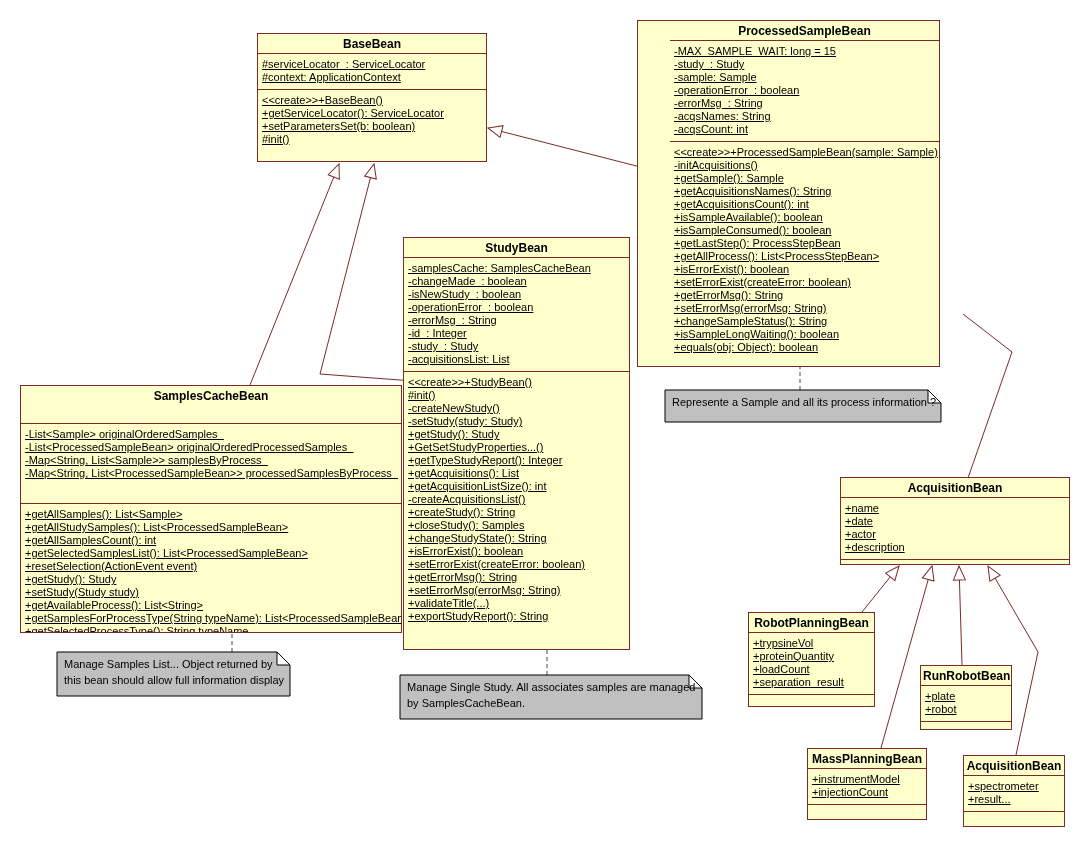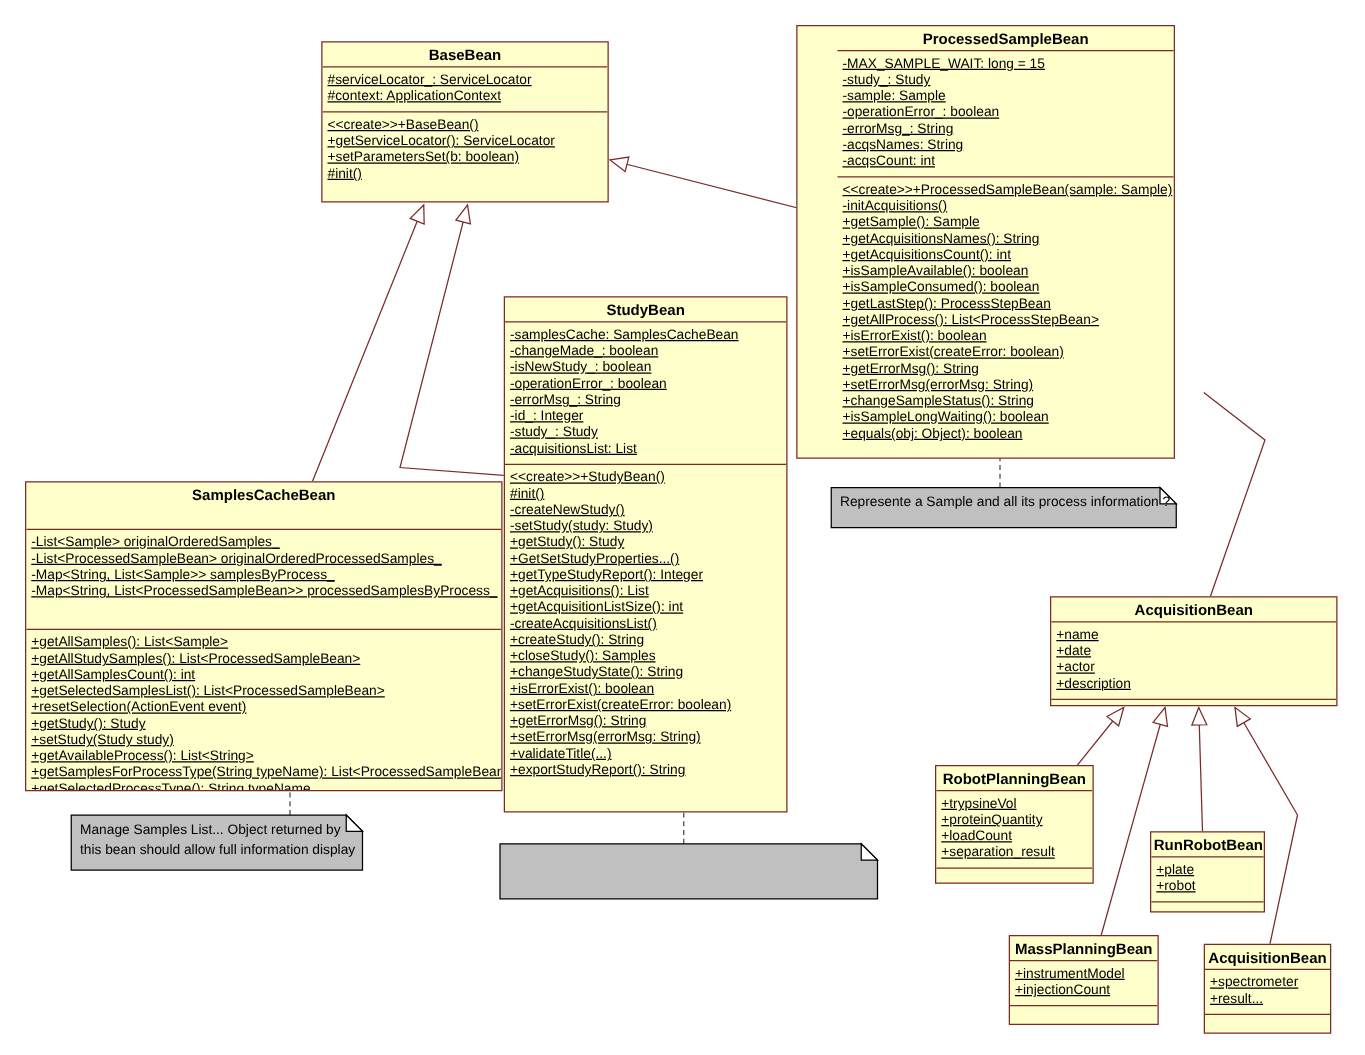--- a/index.html
+++ b/index.html
@@ -65,20 +65,24 @@
       <polygon points="400,675 689,675 702,688 702,719 400,719" class="note-body"></polygon>
       <polygon points="689,675 702,688 689,688" class="note-fold"></polygon>
     </svg>
 <div class="note-text" style="left: 672px; top: 394px;">
       <div>Represente a Sample and all its process information ?</div>
     </div>
     <div class="note-text" style="left: 64px; top: 656px;">
       <div>Manage Samples List... Object returned by</div>
       <div>this bean should allow full information display</div>
     </div>
+    <div class="note-text" style="left: 407px; top: 679px;">
+      <div>Manage Single Study. All associates samples are managed</div>
+      <div>by SamplesCacheBean.</div>
+    </div>
     <div class="uml-class" style="left: 257px; top: 33px; width: 230px; height: 129px;">
       <div class="uml-title">BaseBean</div>
       <div class="uml-comp attrs">
         <div class="uml-member">#serviceLocator_: ServiceLocator</div>
         <div class="uml-member">#context: ApplicationContext</div>
       </div>
       <div class="uml-comp methods">
         <div class="uml-member">&lt;&lt;create&gt;&gt;+BaseBean()</div>
         <div class="uml-member">+getServiceLocator(): ServiceLocator</div>
         <div class="uml-member">+setParametersSet(b: boolean)</div>

